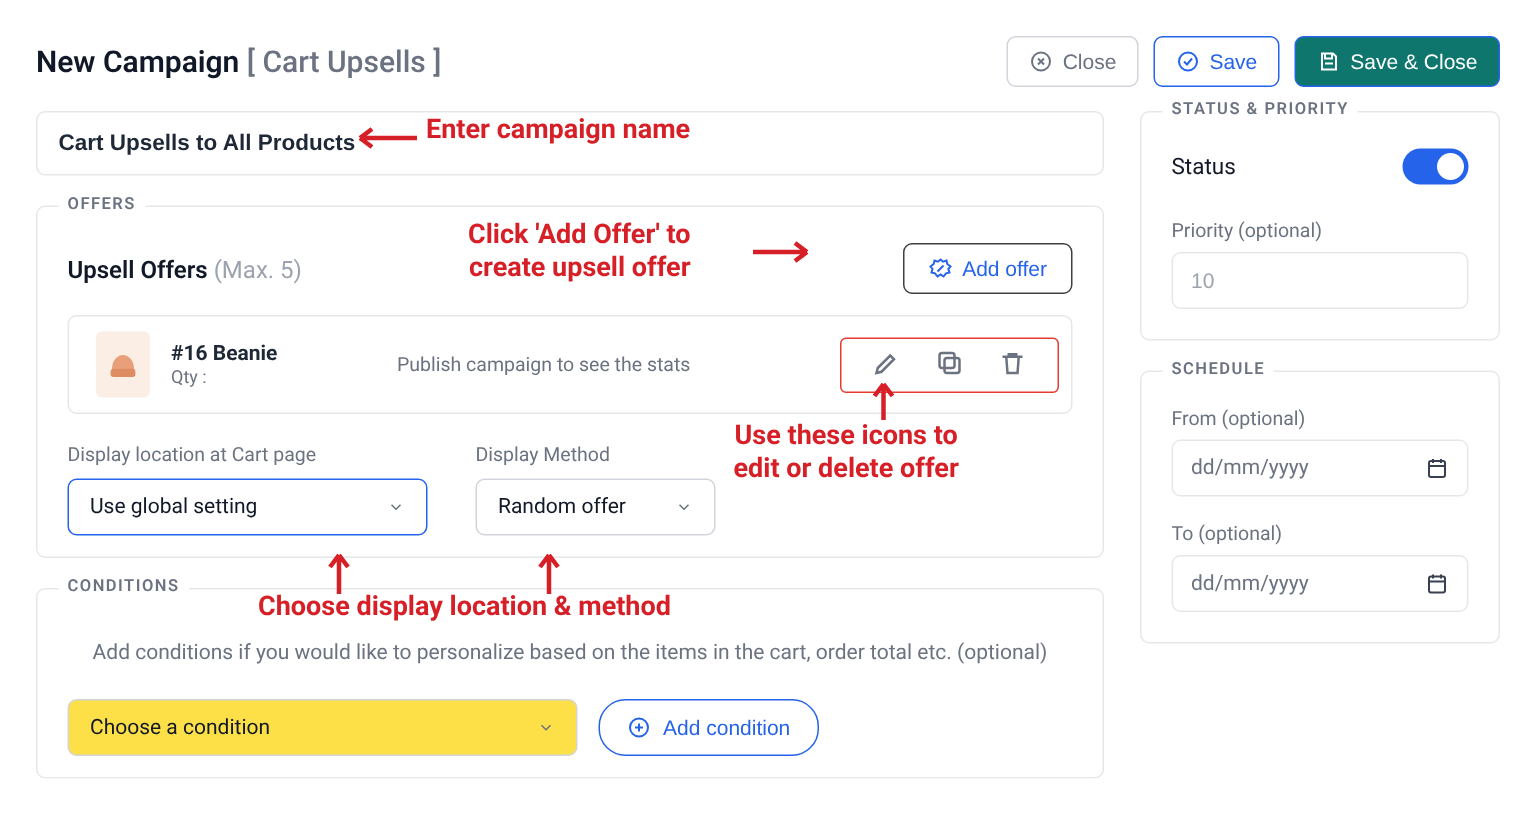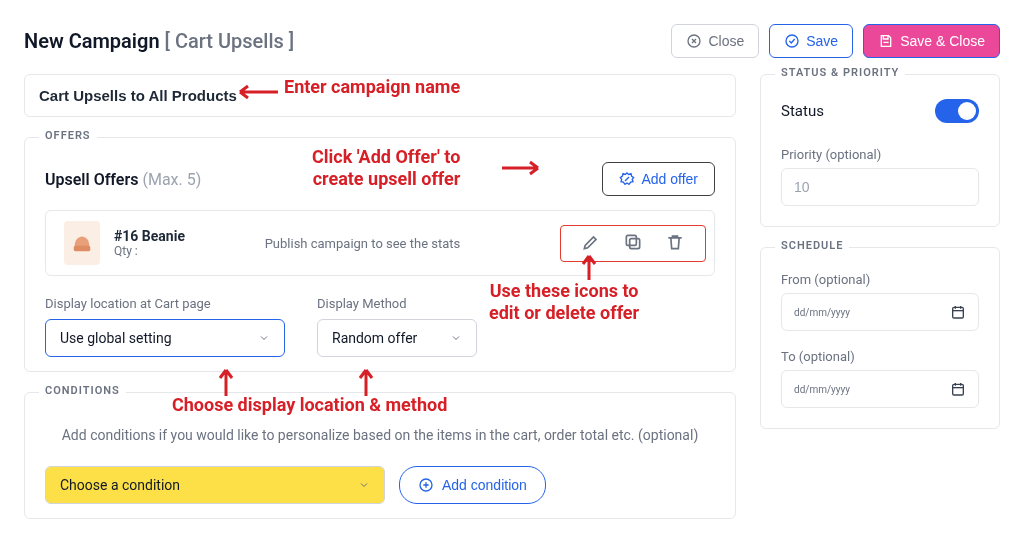--- a/index.html
+++ b/index.html
@@ -23,21 +23,21 @@
   .title { font-size:20px; font-weight:600; color:#111827; }
   .title .sub { color:#6b7280; font-weight:500; }
   .hdr-btns { margin-left:auto; display:flex; gap:10px; }
   .btn {
     display:inline-flex; align-items:center; gap:6px;
     border:1px solid #d1d5db; border-radius:6px;
     padding:8px 14px; background:#fff; font-size:14px; cursor:pointer;
   }
   .btn svg { width:16px; height:16px; }
   .btn-outline-blue { border-color:#2563eb; color:#2563eb;text-align:center; }
-  .btn-blue { background:#ec4899; border-color:#2563eb; color:#fff; }
+  .btn-blue { background:#0f766e; border-color:#2563eb; color:#fff; }
   .icon-gray { color:#6b7280; }
   .name-input {
     width:100%;
     border:1px solid #e5e7eb;
     border-radius:6px;
     padding:12px 14px;
     font-size:15px;
     font-weight:600;
     color:#1e2836;
   }
@@ -138,21 +138,21 @@
     width:100%;
     border:1px solid #e5e7eb;
     border-radius:6px;
     padding:10px 12px;
     font-size:14px;
     color:#111827;
     background:#fff;
   }
   .txt-input::placeholder { color:#9ca3af; }
   .date-row { display:flex; align-items:center; justify-content:space-between;
-    border:1px solid #e5e7eb; border-radius:6px; padding:10px 12px; font-size:10px; color:#6b7280; cursor:pointer;}
+    border:1px solid #e5e7eb; border-radius:6px; padding:10px 12px; font-size:14px; color:#6b7280; cursor:pointer;}
   .date-row svg { width:16px;height:16px;color:#374151; }
   
   .annot { position:absolute; color:#d61f26; font-weight:700; font-size:18px; pointer-events:none; white-space:nowrap; }
   .arrow { position:absolute; color:#d61f26; pointer-events:none; }
   .main-wrap { position:relative; }
 
 </style>
 </head>
 <body>
 

